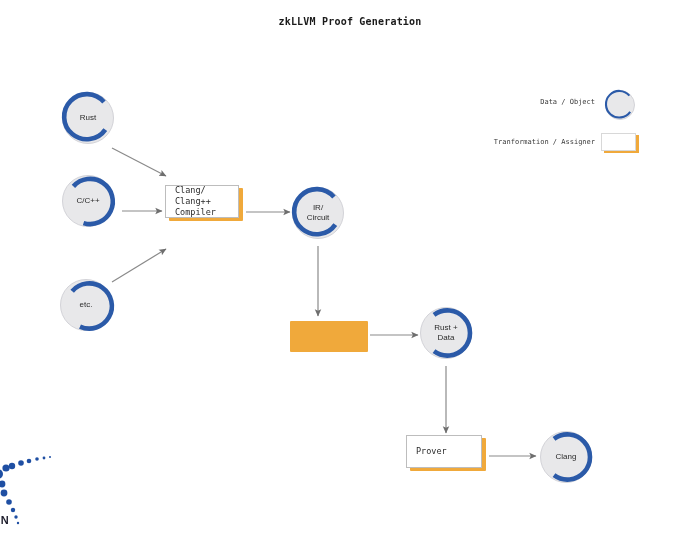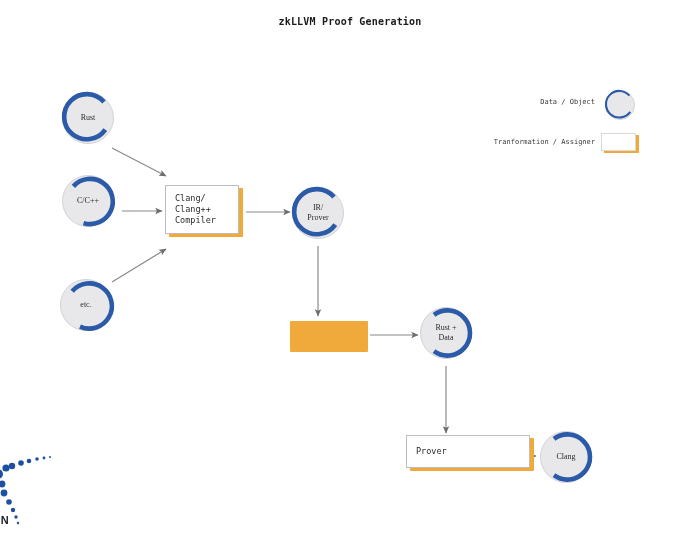--- a/index.html
+++ b/index.html
@@ -63,21 +63,21 @@
   .node-circle .clabel {
     position: absolute;
     left: 0;
     top: 0;
     width: 60px;
     height: 60px;
     display: flex;
     align-items: center;
     justify-content: center;
     text-align: center;
-    font-family: Liberation Serif, serif;
+    font-family: Liberation Sans, sans-serif;
     font-size: 8px;
     line-height: 10px;
     color: #2b2b2b;
     white-space: pre;
     pointer-events: none;
   }
 
   
   .node-box {
     position: absolute;
@@ -232,52 +232,52 @@
 </div>
 
 <div class="node-circle" style="left:56px; top:275px;">
   <div class="disc"></div>
   <svg class="ring" viewBox="0 0 60 60">
     <path d="M 16.2 16.2 A 22.6 22.6 0 1 1 24.0 51.6" fill="none" stroke="#2b5aa8" stroke-width="4.6" stroke-linecap="butt"></path>
   </svg>
   <div class="clabel">etc.</div>
 </div>
 
-<div class="node-box" style="left:165px; top:185px; width:78px; height:52px;">
+<div class="node-box" style="left:165px; top:185px; width:78px; height:36px;">
   <div class="back"></div>
   <div class="front">
     <div class="blabel">Clang/
 Clang++
 Compiler</div>
   </div>
 </div>
 
 <div class="node-circle" style="left:288px; top:183px;">
   <div class="disc"></div>
   <svg class="ring" viewBox="0 0 60 60">
     <path d="M 45.96 14.04 A 22.6 22.6 0 1 0 47.3 41.6" fill="none" stroke="#2b5aa8" stroke-width="4.6" stroke-linecap="butt"></path>
   </svg>
   <div class="clabel">IR/
-Prover</div>
+Circuit</div>
 </div>
 
 <div class="node-box" style="left:286px; top:318px; width:82px; height:34px;">
   <div class="back"></div>
 </div>
 
 <div class="node-circle" style="left:416px; top:303px;">
   <div class="disc"></div>
   <svg class="ring" viewBox="0 0 60 60">
     <path d="M 18.0 11.8 A 22.6 22.6 0 1 1 18.0 48.2" fill="none" stroke="#2b5aa8" stroke-width="4.6" stroke-linecap="butt"></path>
   </svg>
   <div class="clabel">Rust +
 Data</div>
 </div>
 
-<div class="node-box" style="left:406px; top:435px; width:80px; height:36px;padding-left:48px;">
+<div class="node-box" style="left:406px; top:435px; width:80px; height:36px;">
   <div class="back"></div>
   <div class="front">
     <div class="blabel">Prover</div>
   </div>
 </div>
 
 <div class="node-circle" style="left:536px; top:427px;">
   <div class="disc"></div>
   <svg class="ring" viewBox="0 0 60 60">
     <path d="M 18.0 11.8 A 22.6 22.6 0 1 1 18.0 48.2" fill="none" stroke="#2b5aa8" stroke-width="4.6" stroke-linecap="butt"></path>

